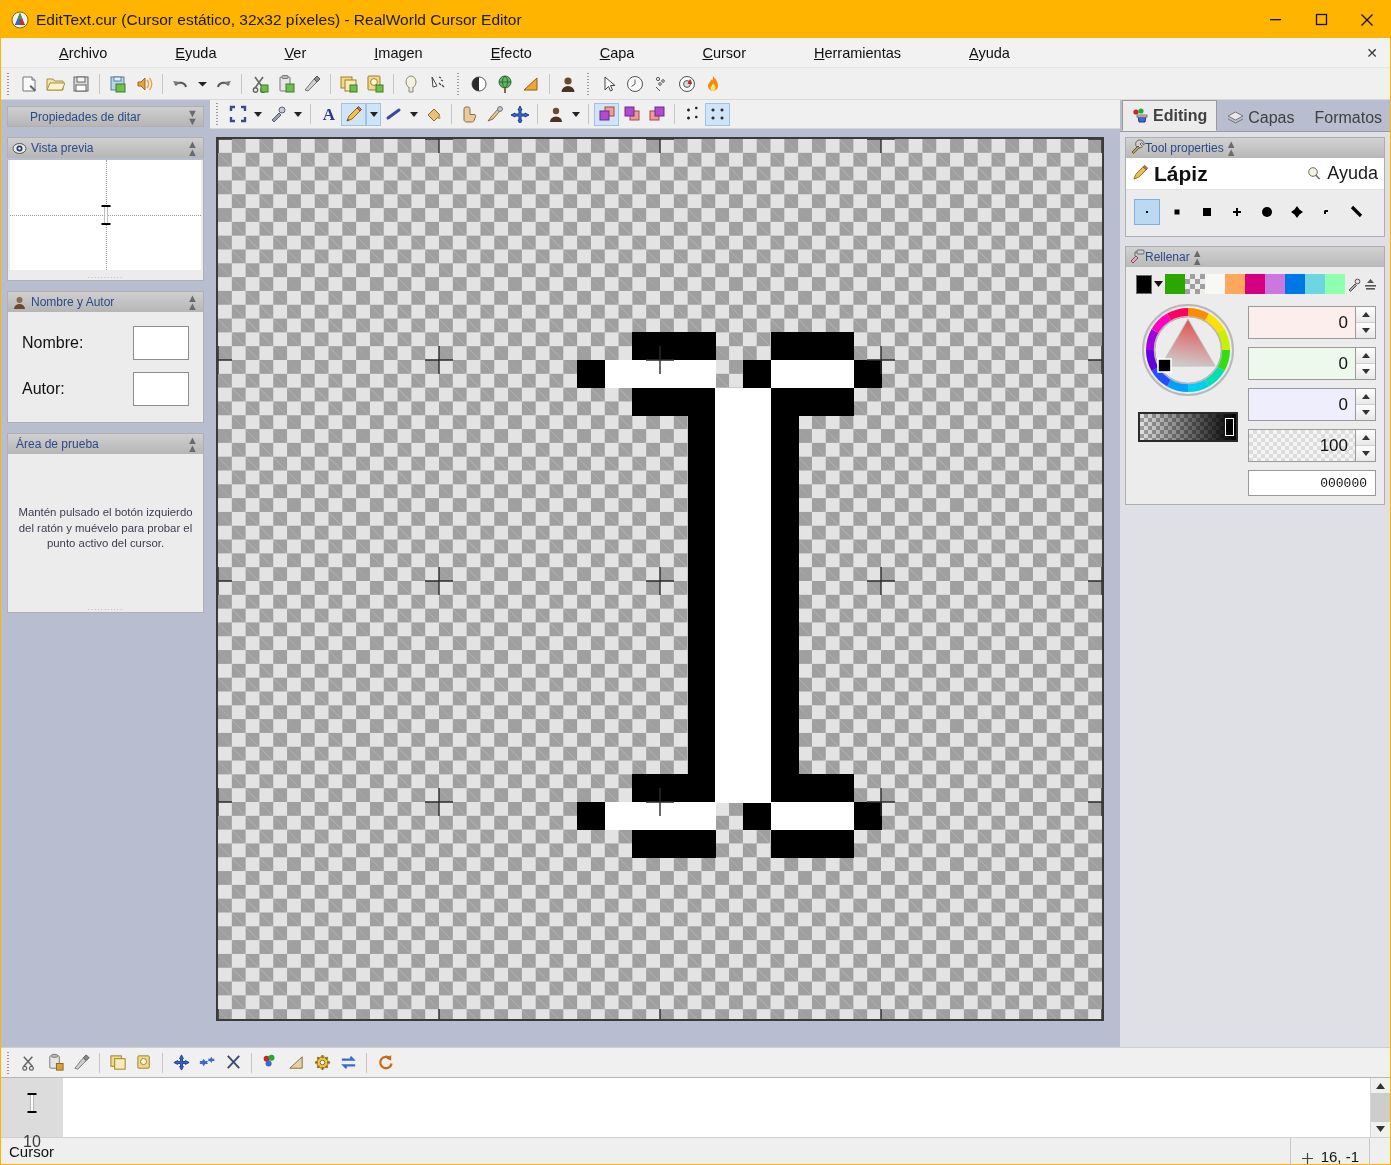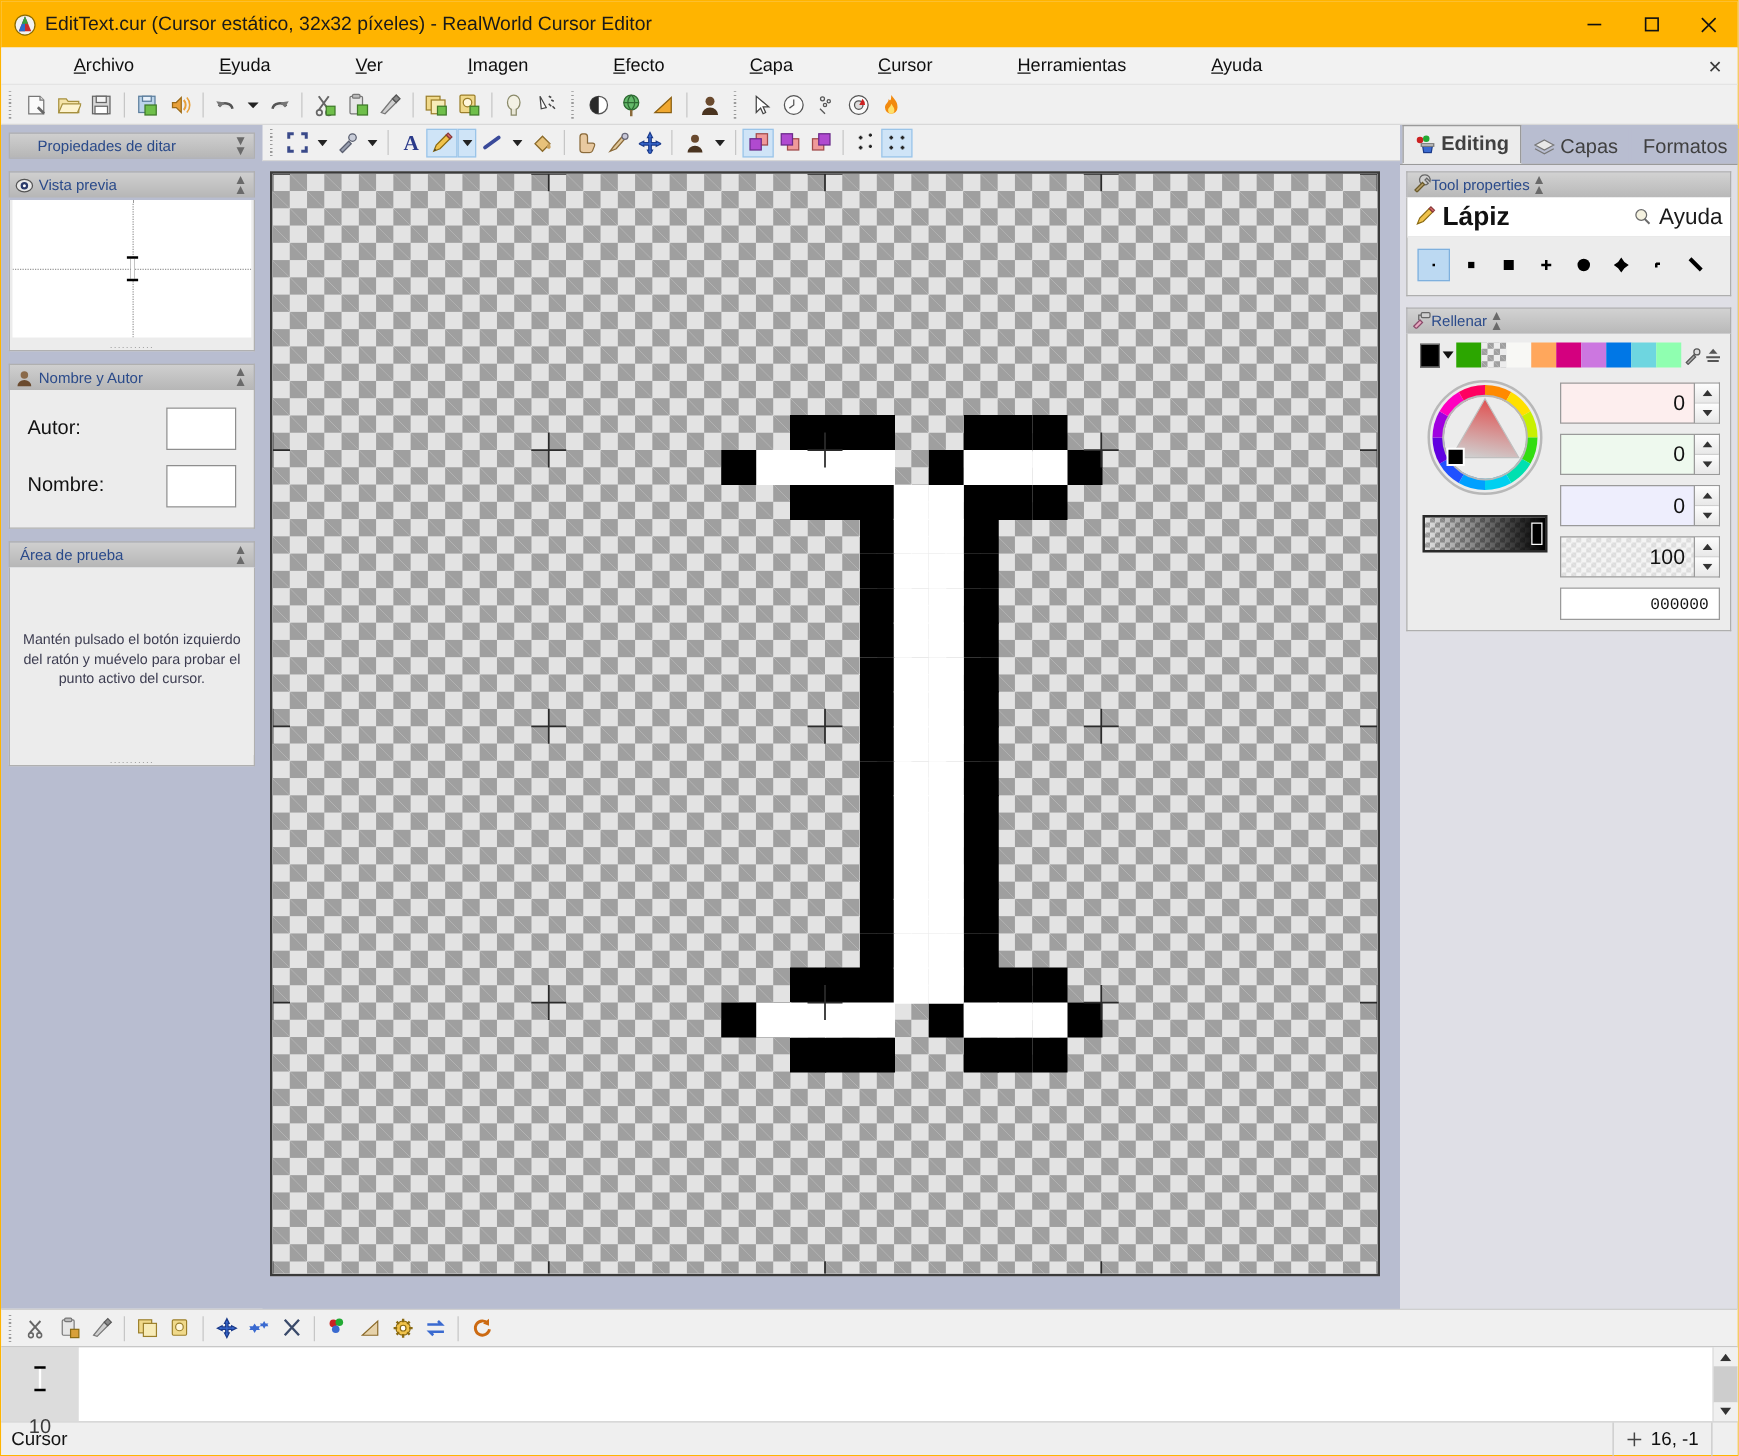--- a/index.html
+++ b/index.html
@@ -210,21 +210,21 @@
     display:flex; flex-direction:column; }
   .vs-btn { height:18px; display:flex; align-items:center; justify-content:center; background:#f0f0f0;}
   .vs-thumb { height:34px; background:#cdcdcd; margin:0; }
   .vs-track { flex:1 1 auto; background:#f6f6f6;}
   .statusbar {
     height:27px; background:#efefef; display:flex; align-items:center;
     flex:0 0 auto; border-top:1px solid #d0d0d0;
   }
   .status-text { font-size:15px; color:#111; margin-left:8px; }
   .status-right { margin-left:auto; display:flex; align-items:center; height:27px; }
-  .status-cell { border-left:1px solid #c8c8c8; height:27px; display:flex; align-items:center;
+  .status-cell { border-left:1px solid #c8c8c8; height:27px; display:flex; align-items:flex-end;
     padding:0 10px; font-size:15px; color:#111; }
   .resize-grip { width:18px; height:27px; display:flex; align-items:flex-end; justify-content:flex-end;}
 </style>
 </head>
 <body>
 
 <div class="app">
 
   <div class="titlebar">
     <div class="tb-icon">
@@ -479,25 +479,25 @@
             <svg width="15" height="15" viewBox="0 0 15 15">
               <circle cx="7.5" cy="5" r="3" fill="#8a6a4a"></circle>
               <path d="M2 14 a5.5 5 0 0 1 11 0 z" fill="#6a4a2e"></path>
             </svg>
           </div>
           <div class="ph-title">Nombre y Autor</div>
           <div class="chev">▲<br>▲</div>
         </div>
         <div class="panel-body" style="padding:8px 0 10px 0">
           <div class="na-row">
-            <div class="na-label">Autor:</div>
+            <div class="na-label">Nombre:</div>
             <input class="na-input" value="" style="">
           </div>
           <div class="na-row">
-            <div class="na-label">Nombre:</div>
+            <div class="na-label">Autor:</div>
             <input class="na-input" value="" style="">
           </div>
         </div>
       </div>
 
       <div class="panel">
         <div class="panel-head">
           <div class="ph-title" style="padding-left:4px">Área de prueba</div>
           <div class="chev">▲<br>▲</div>
         </div>

